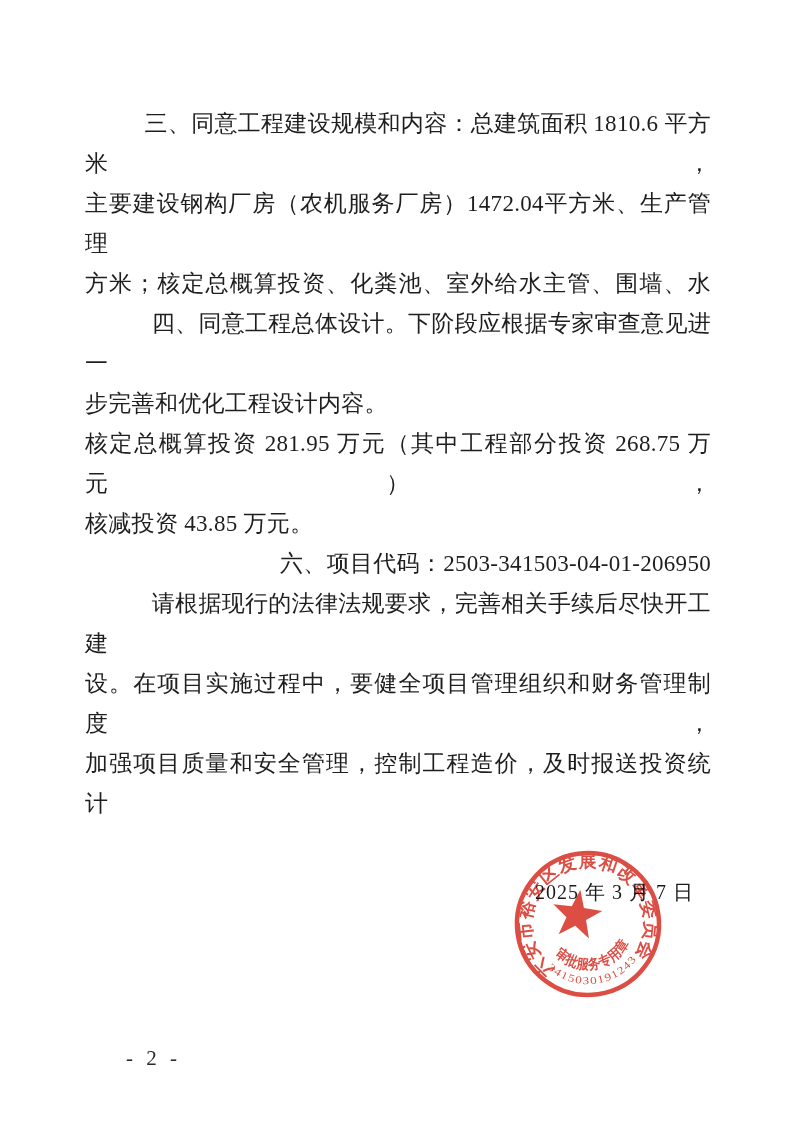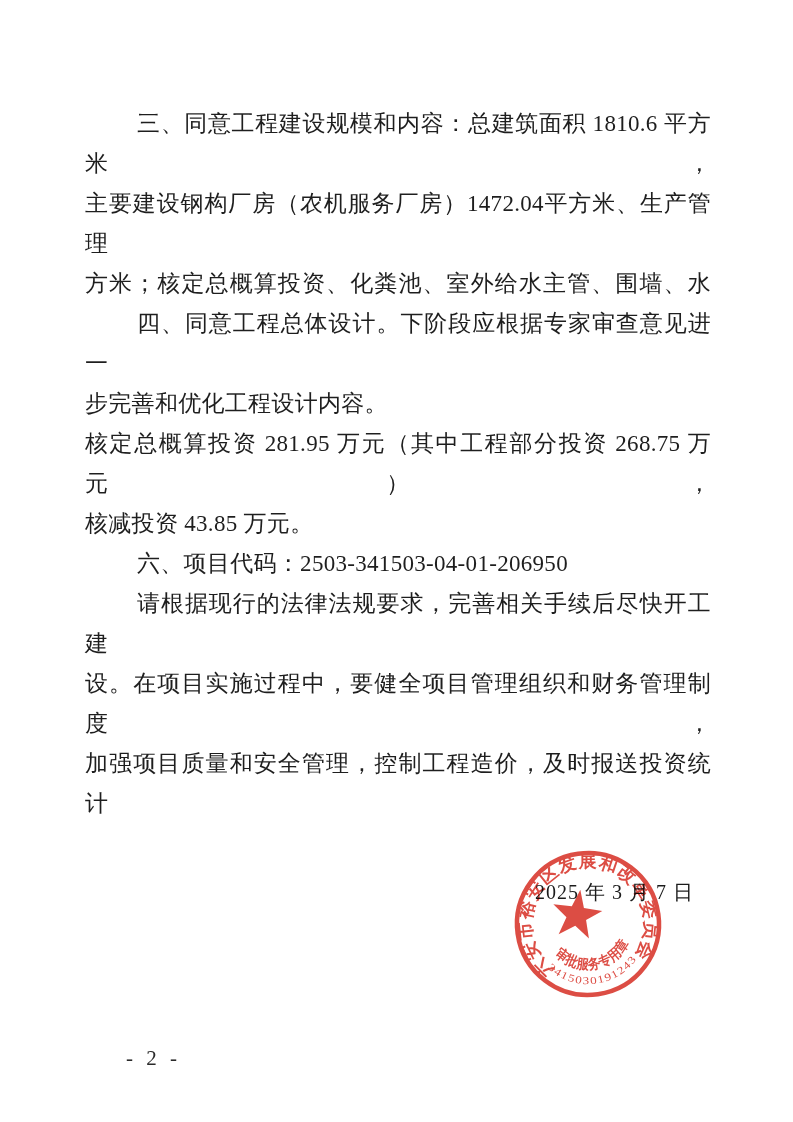--- a/index.html
+++ b/index.html
@@ -28,21 +28,21 @@
   }
   .line {
     width: 100%;
     white-space: nowrap;
   }
   .line.jfill {
     white-space: normal;
     text-align: justify;
     text-align-last: justify;
   }
-  .line.indent { text-indent: 52px; }
+  .line.indent { text-indent: 52px; text-align: right; }
 
   .date-line {
     position: absolute;
     left: 516px;
     top: 879px;
     font-size: 20px;
     letter-spacing: 1px;
     color: #1b1b1b;
     white-space: nowrap;
     z-index: 2;

